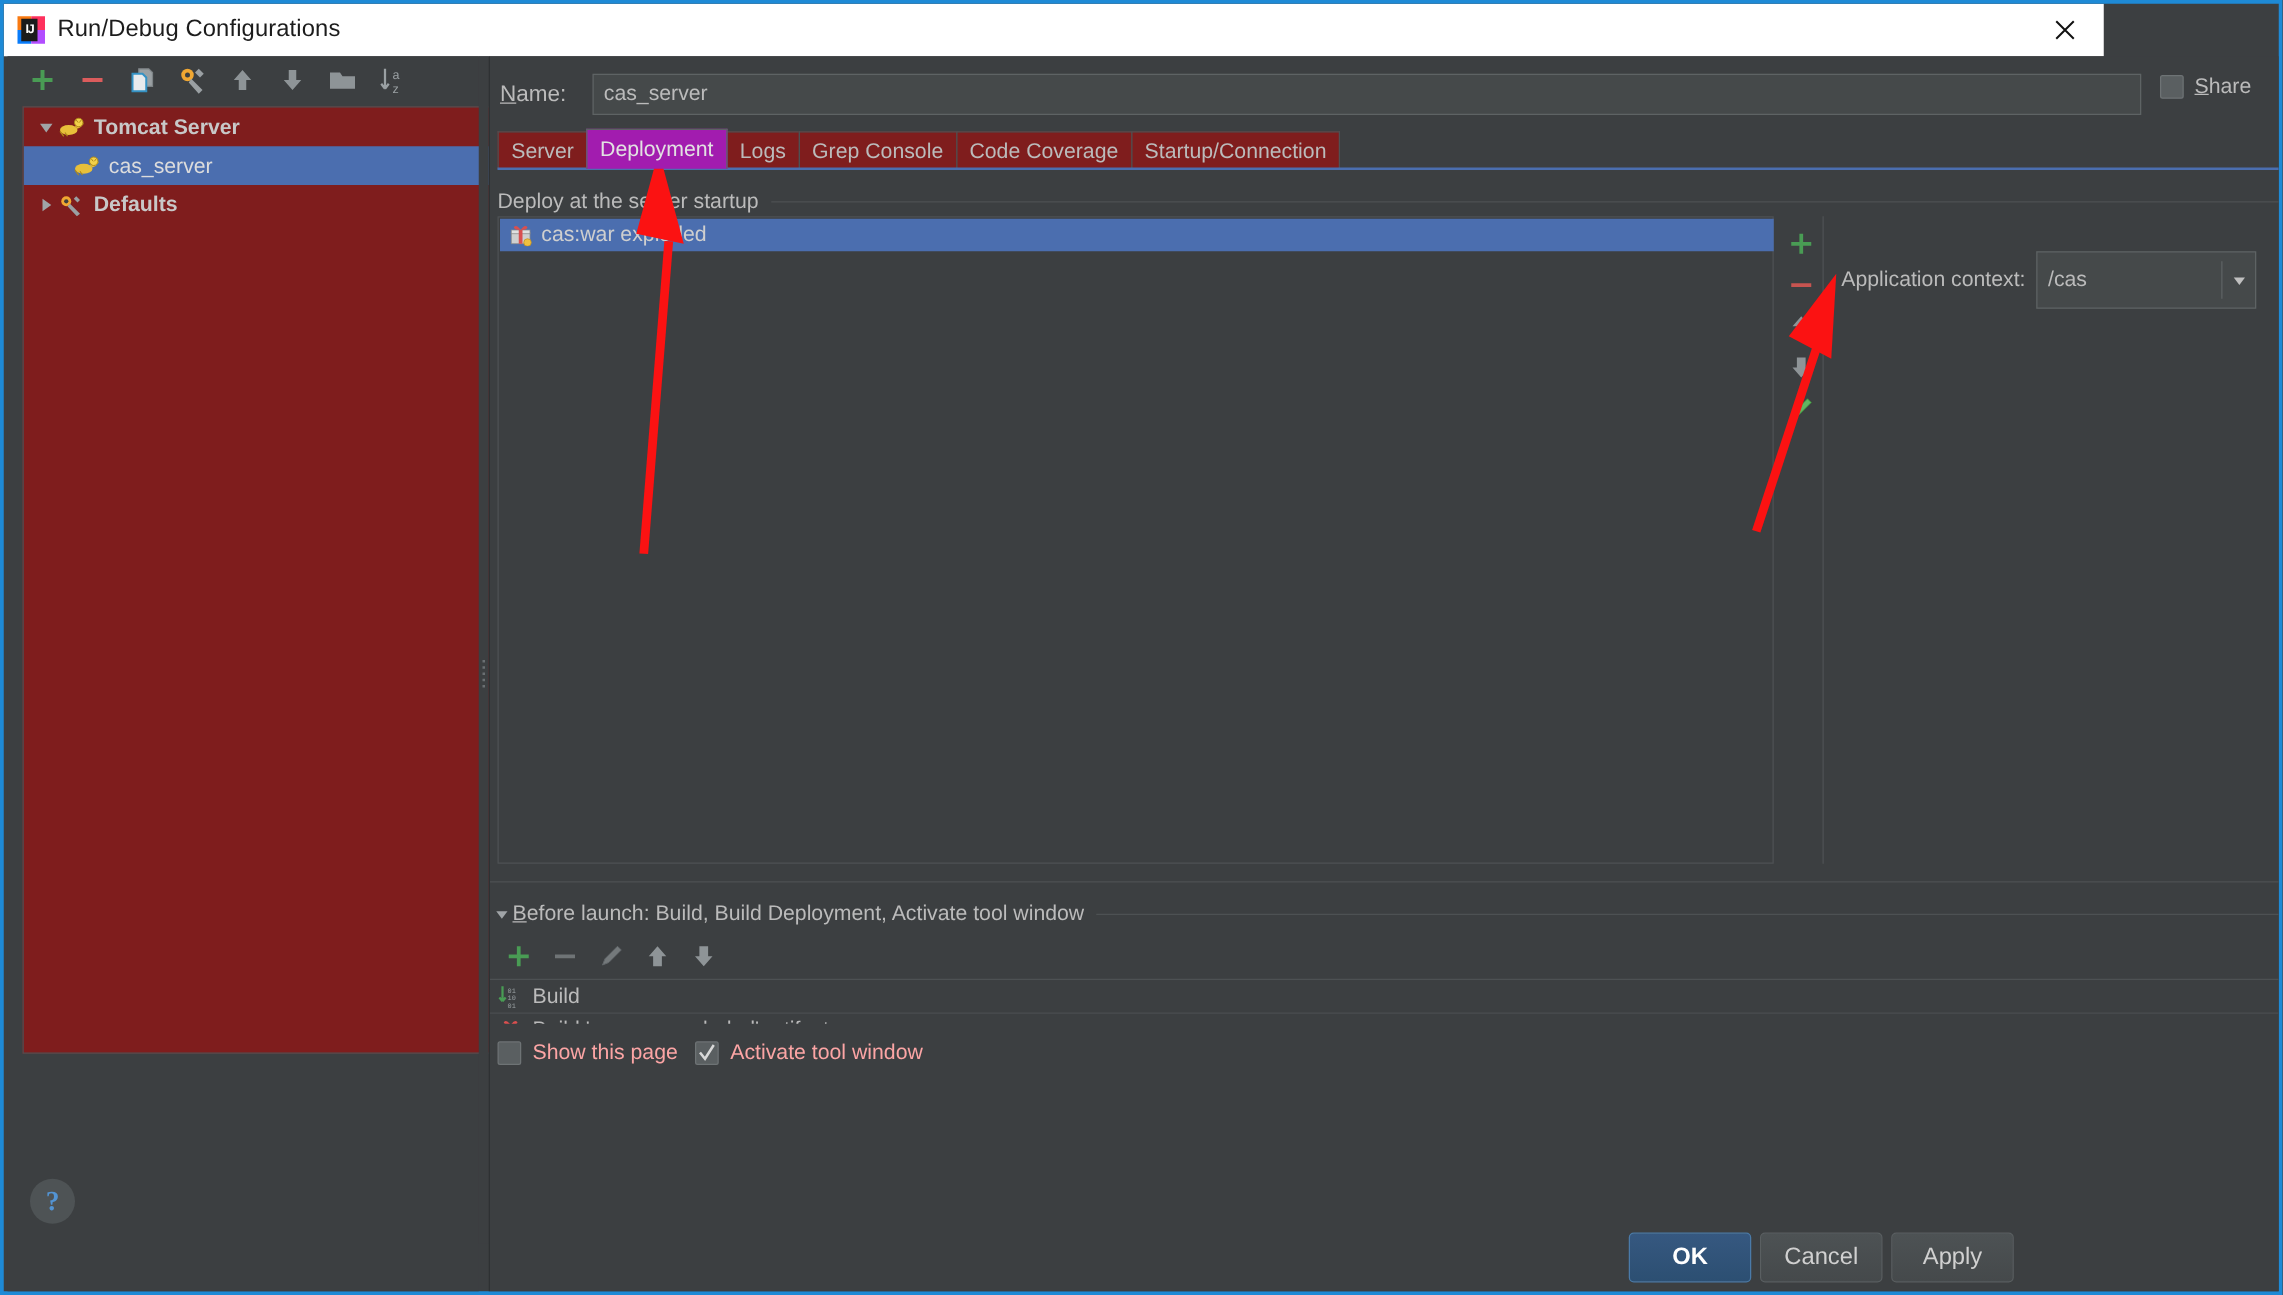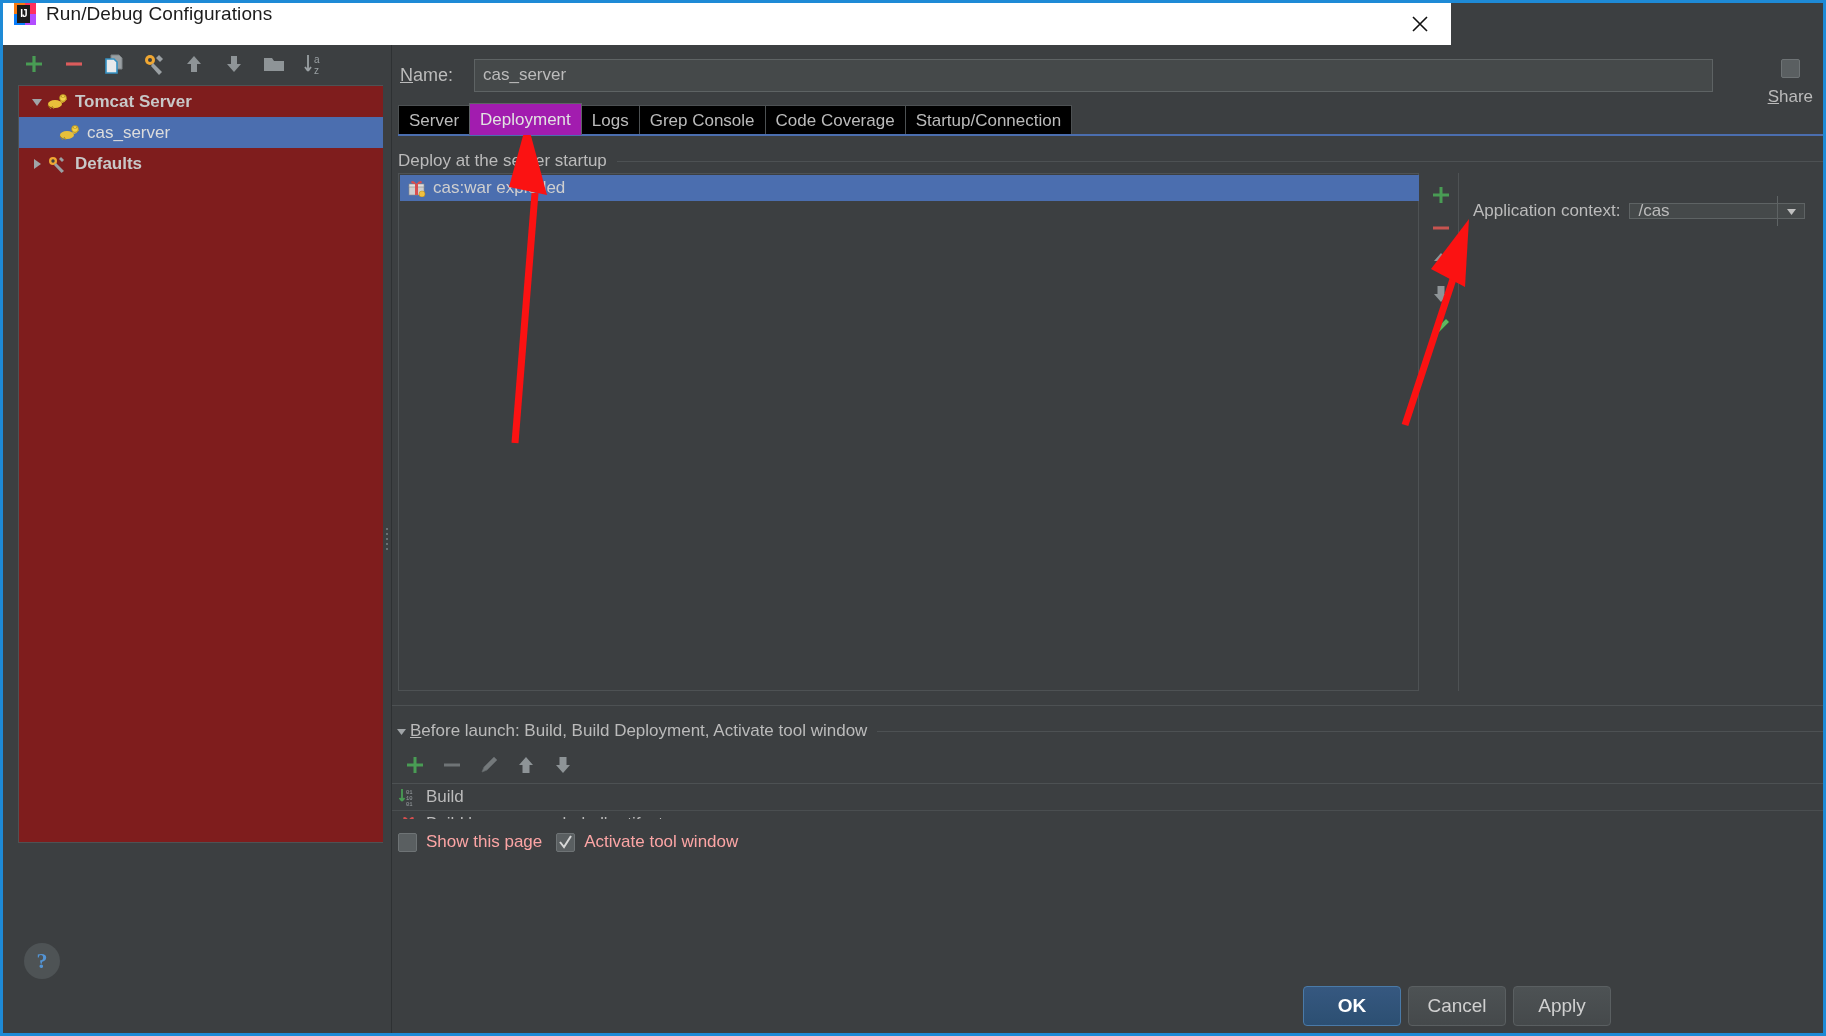--- a/index.html
+++ b/index.html
@@ -15,23 +15,23 @@
     position: absolute; left: 0; top: 0;
     width: 1826px; height: 1036px;
     border: 3px solid #1e8ad6;
     background: #3c3f41;
     overflow: hidden;
   }
 
   
   #titlebar {
     position: absolute; left: 0; top: 0;
-    width: 1448px; height: 42px;
+    width: 1680px; height: 42px;
     background: #ffffff;
-    display: flex; 
+    display: flex; align-items: center;
   }
   #app-icon {
     width: 22px; height: 22px; margin-left: 11px; margin-right: 10px;
     position: relative; flex: none;
   }
   #app-icon .q1 { position:absolute; left:0; top:0; width:11px; height:11px; background:#f97a12; }
   #app-icon .q2 { position:absolute; left:11px; top:0; width:11px; height:11px; background:#fe315d; }
   #app-icon .q3 { position:absolute; left:0; top:11px; width:11px; height:11px; background:#087cfa; }
   #app-icon .q4 { position:absolute; left:11px; top:11px; width:11px; height:11px; background:#b24dff; }
   #app-icon .inner {
@@ -131,22 +131,22 @@
   }
   #name-label u { text-decoration: underline; }
   #name-input {
     width: 1239px; height: 33px;
     background: #45494a; border: 1px solid #5e6364;
     color: #bbbbbb; font-size: 17px;
     padding: 0 8px; outline: none;
     font-family: "Liberation Sans", sans-serif;
   }
   #share-wrap {
-    position: absolute; right: 10px; top: 14px;
-    display: flex; align-items: center; gap: 9px; cursor: pointer; flex-direction: column;
+    position: absolute; right: 22px; top: 14px;
+    display: flex; align-items: center; gap: 9px; cursor: pointer;
   }
   .chk {
     width: 19px; height: 19px; background: #5a5f61;
     border: 1px solid #6e7375; border-radius: 2px;
     display: flex; align-items: center; justify-content: center; flex:none;
   }
   .chk.checked { background: #5a5f61; }
   .chk svg { width: 15px; height: 15px; }
   #share-label { font-size: 17px; color: #bbbbbb; }
   #share-label u { text-decoration: underline; }
@@ -154,21 +154,21 @@
   
   #tabs {
     position: absolute; left: 6px; top: 58px;
     width: 1425px; height: 32px;
     display: flex; align-items: flex-end;
   }
   .tab {
     height: 30px; padding: 0 10px;
     display: flex; align-items: center;
     font-size: 17px; color: #bbbbbb;
-    background: #000000;
+    background: #7f1d1d;
     border: 1px solid #4d5153;
     border-bottom: none;
     margin-right: -1px;
     cursor: pointer;
     white-space: nowrap;
   }
   .tab.active {
     background: #a21caf; color: #e2e2e2;
     border-color: #5e6365; height: 32px;
     position: relative; z-index: 3;
@@ -220,21 +220,21 @@
     cursor: pointer;
   }
   .lt-btn svg { width: 22px; height: 22px; display:block; }
 
   #context-wrap {
     position: absolute; left: 1075px; top: 28px;
     display: flex; align-items: center;
   }
   #context-label { font-size: 17px; color: #bbbbbb; margin-right: 9px; }
   #context-combo {
-    width: 176px; height: 16px;
+    width: 176px; height: 46px;
     background: #45494a; border: 1px solid #5e6364;
     display: flex; align-items: center;
     cursor: pointer;
   }
   #context-value {
     flex: 1; padding-left: 8px; font-size: 17px; color: #bbbbbb;
   }
   #context-arrow {
     width: 27px; height: 30px; border-left: 1px solid #5e6364;
     display: flex; align-items: center; justify-content: center;

